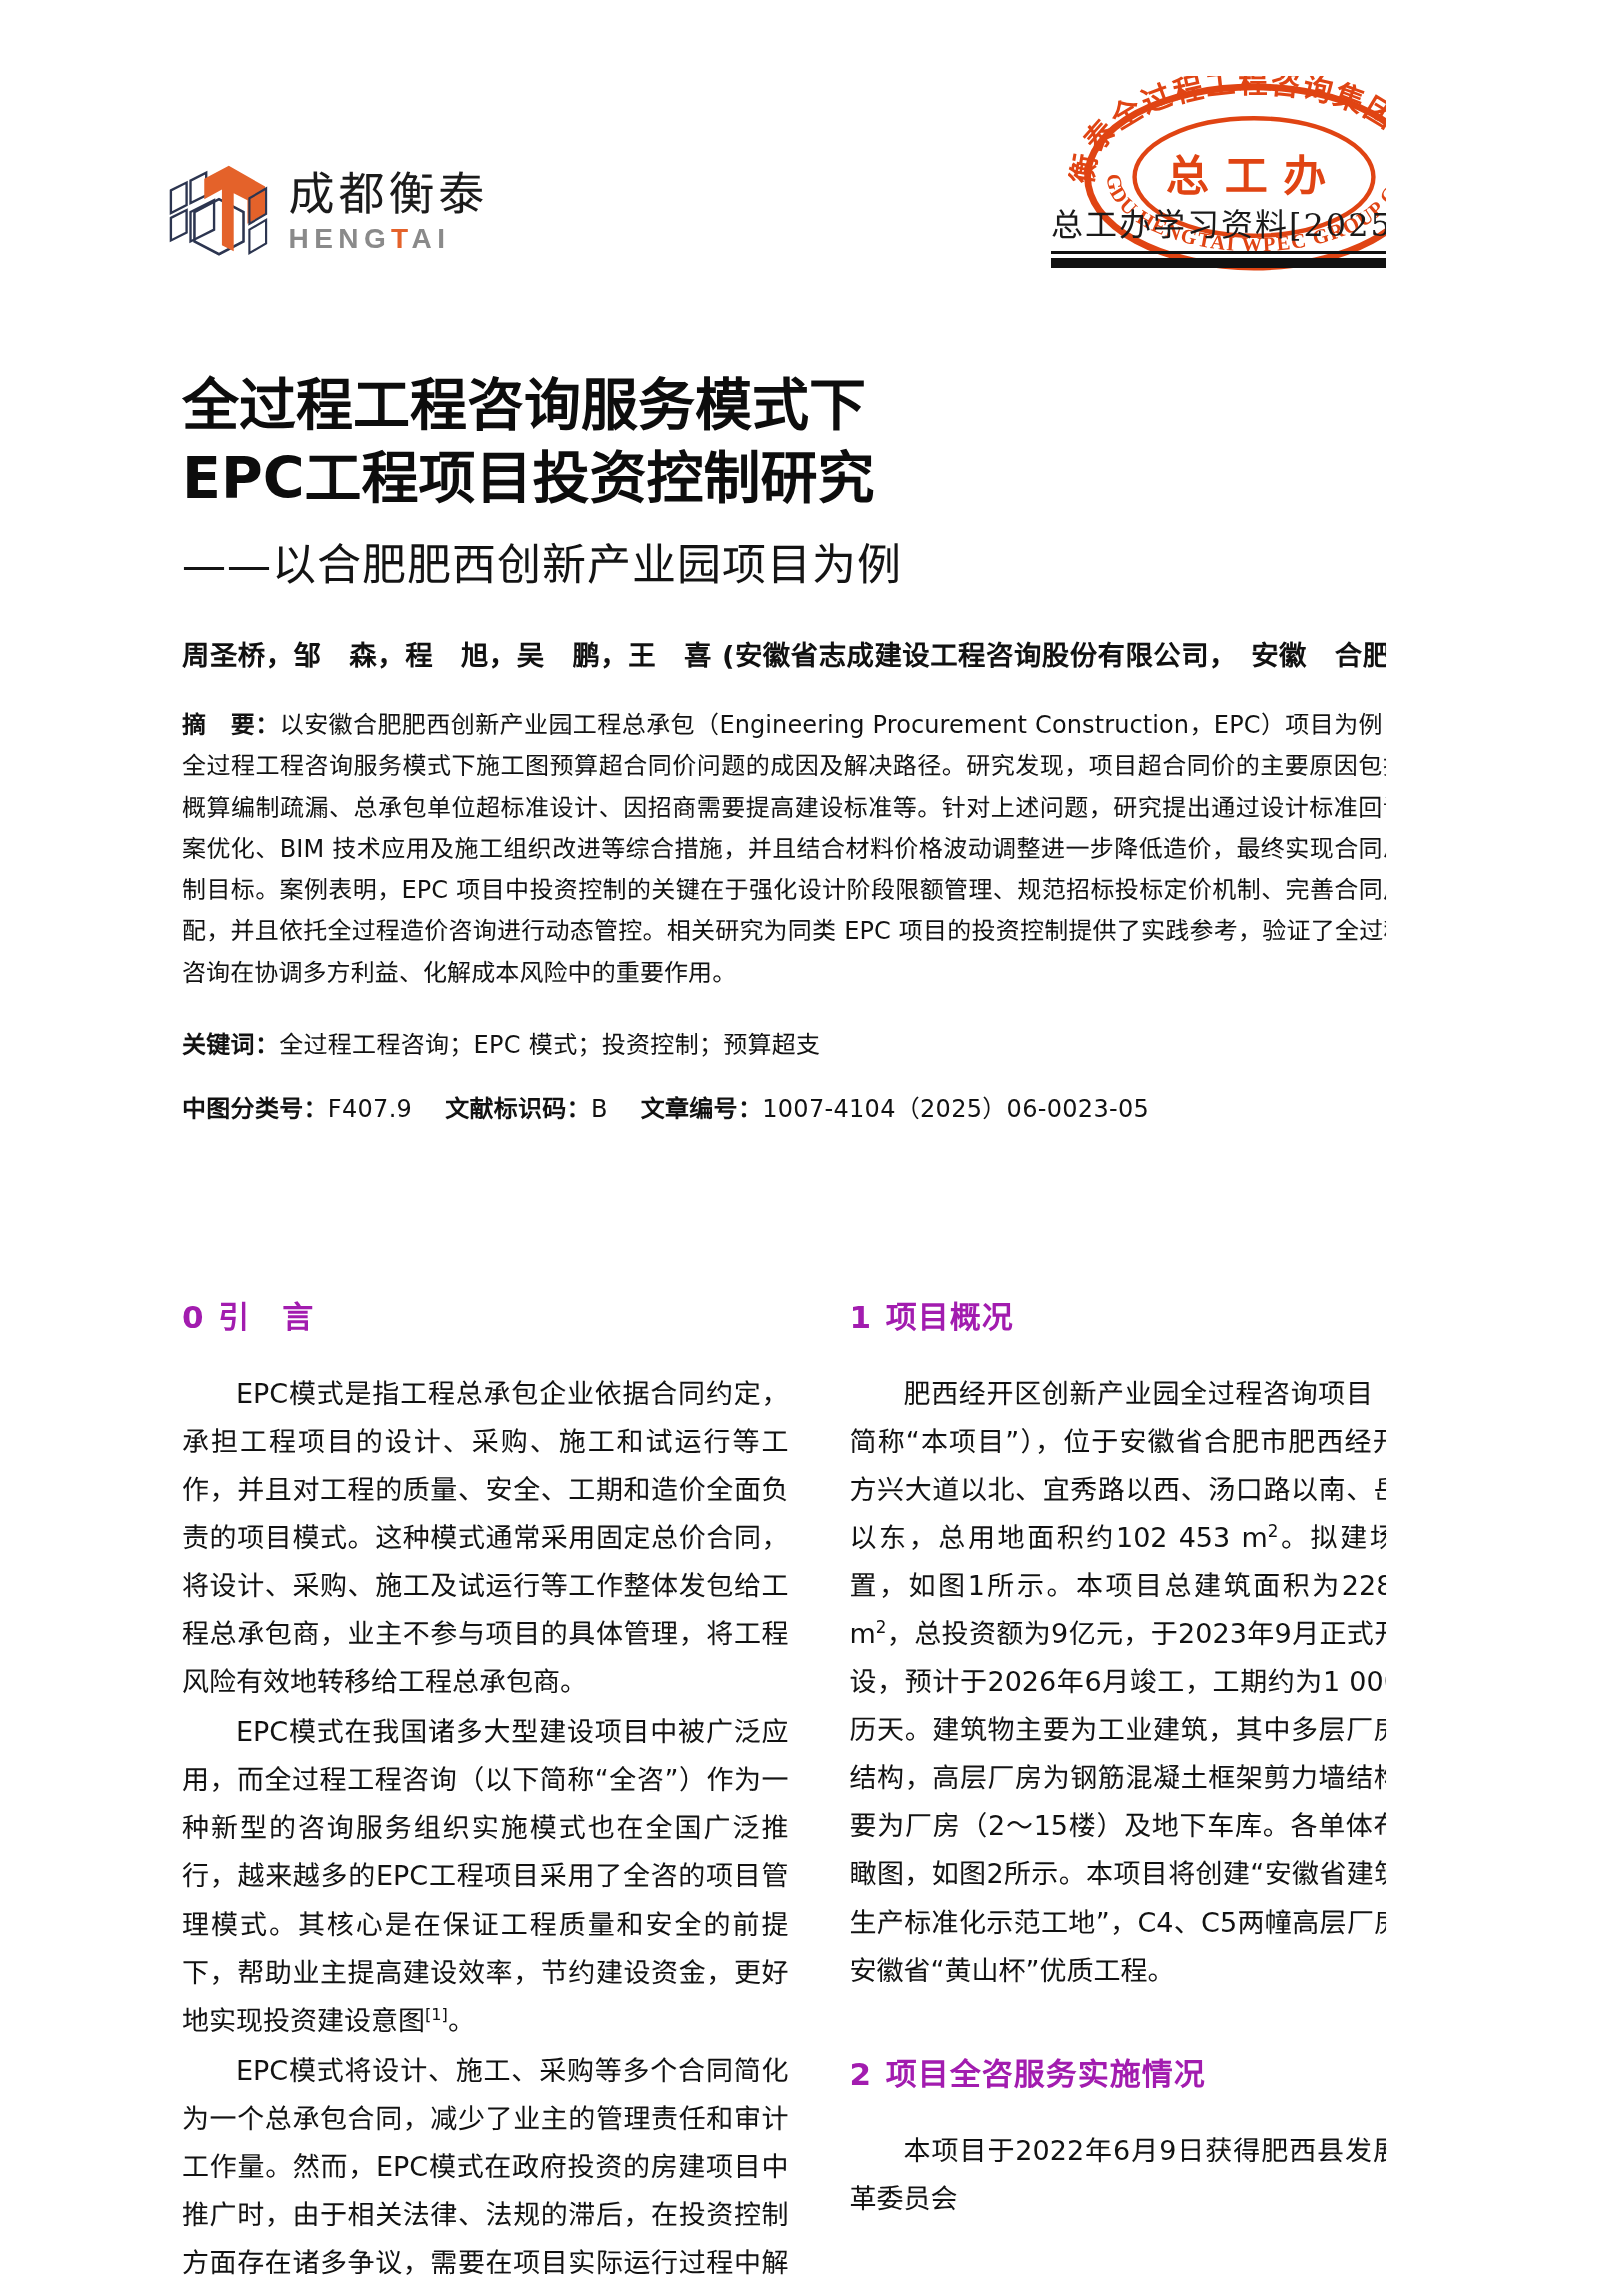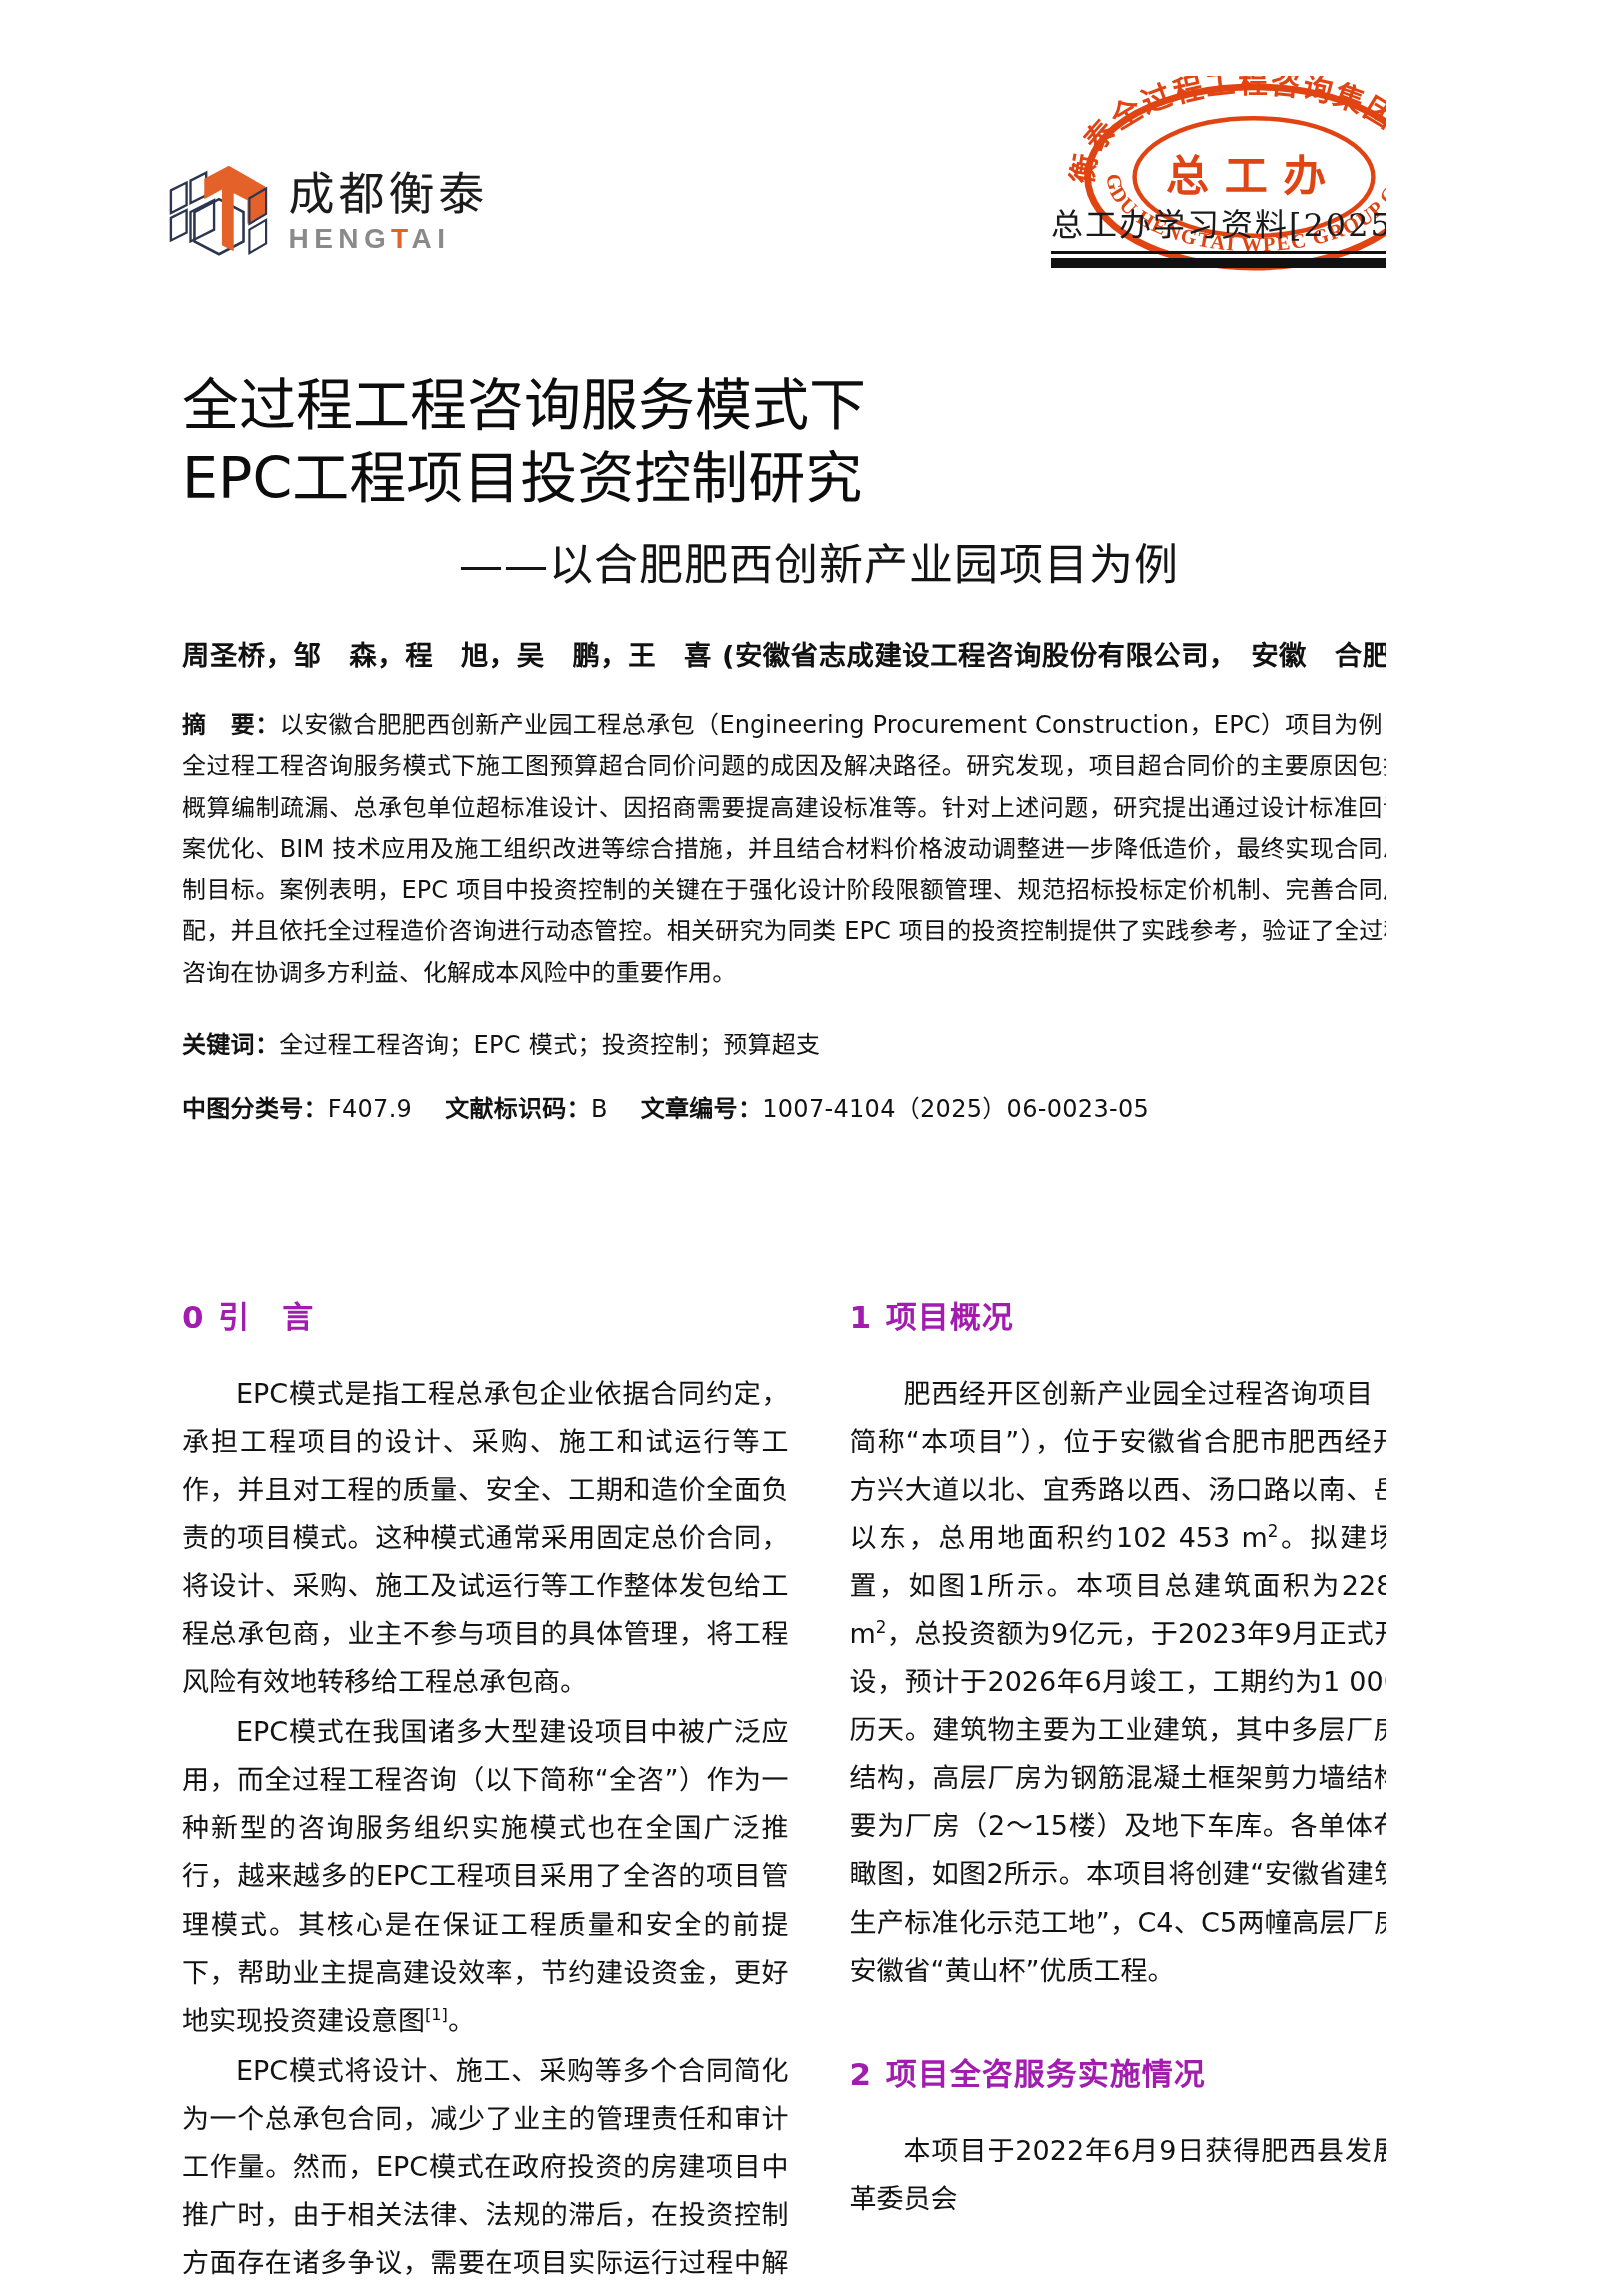--- a/index.html
+++ b/index.html
@@ -111,34 +111,33 @@
 
   
   .title-block {
     position: absolute;
     left: 182px;
     top: 369px;
     width: 1274px;
   }
   .title-main {
     font-family: "DejaVu Sans", "Liberation Sans", sans-serif;
-    font-weight: 400;
+    font-weight: 700;
     font-size: 57px;
     line-height: 1.28;
     letter-spacing: 0px;
     color: #0d0d0d;
   }
   .title-sub {
     margin-top: 13.7px;
     font-family: "DejaVu Serif", "Liberation Serif", serif;
     font-size: 44px;
     letter-spacing: 1px;
     color: #141414;
     font-weight: 500;
-    text-align: center;
   }
 
   
   .meta-block {
     position: absolute;
     left: 182px;
     top: 635px;
     width: 1274px;
   }
   .authors {

